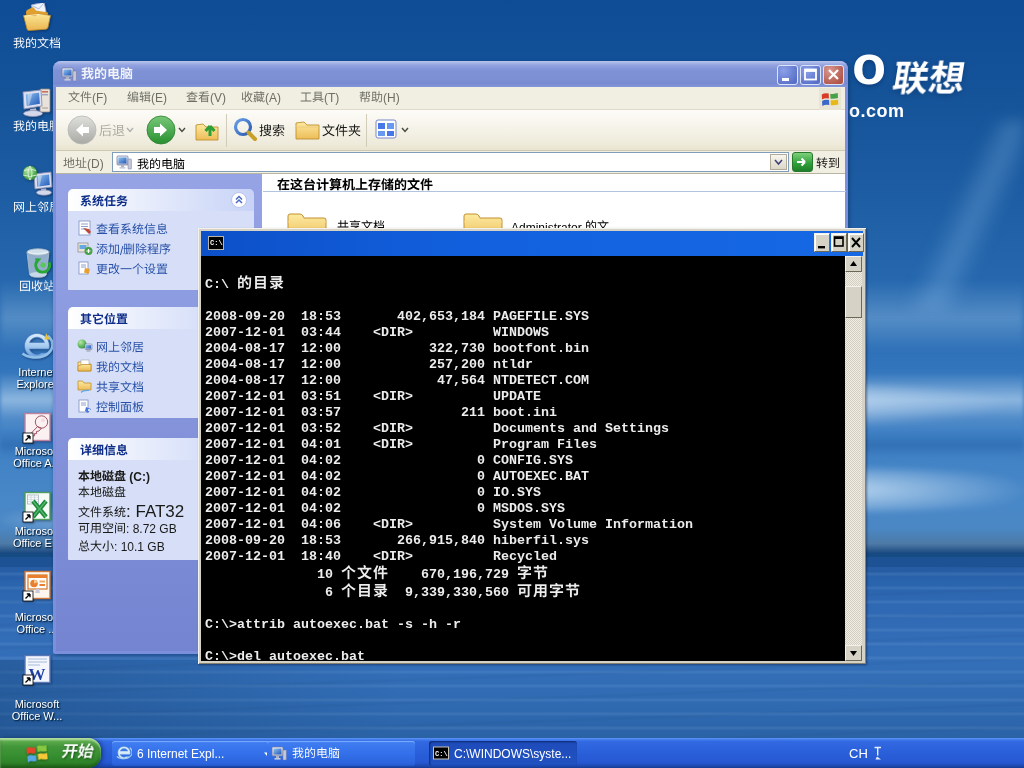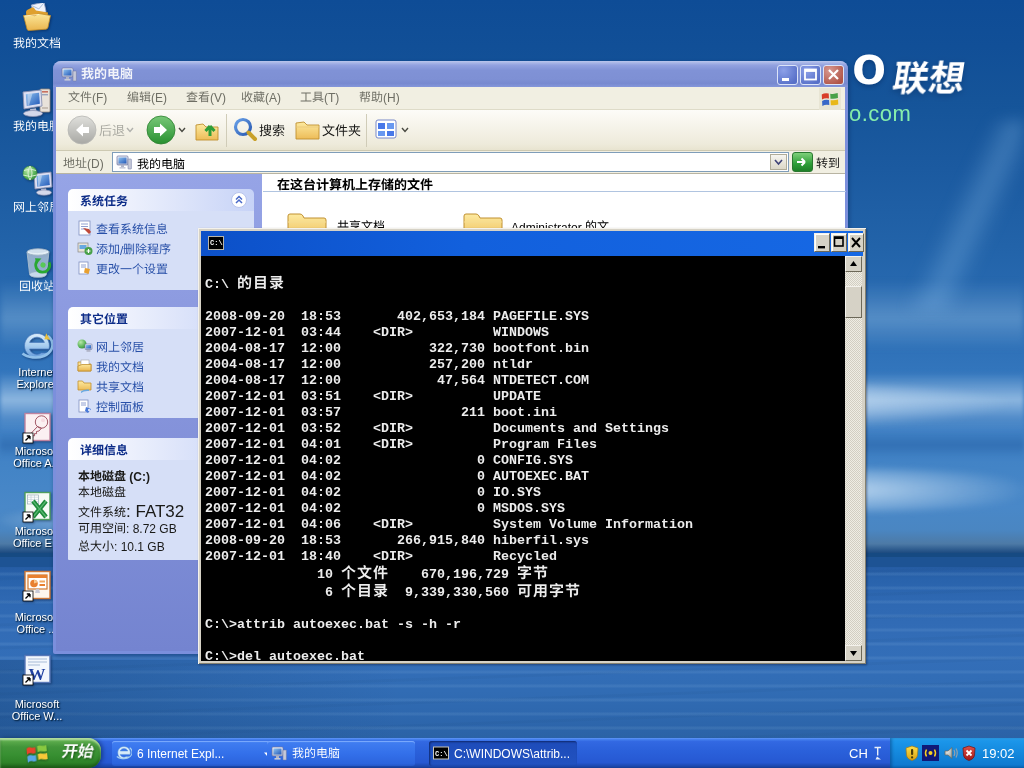--- a/index.html
+++ b/index.html
@@ -37,21 +37,21 @@
 <div class="abs" style="left:0;top:557px;width:1024px;height:10px;background:#1d5394"></div>
 <div class="abs" style="left:0;top:566px;width:1024px;height:180px;background:
  repeating-linear-gradient(180deg,rgba(255,255,255,0) 0 6px,rgba(170,208,240,.10) 7px 9px,rgba(255,255,255,0) 10px 14px),repeating-linear-gradient(178deg,rgba(20,60,110,0) 0 11px,rgba(25,70,120,.08) 12px 14px,rgba(20,60,110,0) 15px 23px)"></div>
 <div class="abs" style="left:0;top:660px;width:400px;height:108px;background:
  linear-gradient(90deg,rgba(18,60,110,.32),rgba(18,60,110,0))"></div>
 <div class="abs" style="left:852px;top:32px;font-size:56px;font-weight:bold;color:#fff;letter-spacing:-3px;text-shadow:0 2px 4px rgba(0,25,70,.35)">o</div>
 <div class="abs" style="left:893px;top:60px"><svg class="cj" width="72" height="36" style="transform:skewX(-9deg);filter:drop-shadow(0 2px 3px rgba(0,25,70,.35));" fill="#fff">
       <use href="#g8054b" transform="translate(0.0 31.03) scale(0.036000 -0.036000)"></use>
       <use href="#g60f3b" transform="translate(36.0 31.03) scale(0.036000 -0.036000)"></use>
     </svg></div>
-<div class="abs" style="left:849px;top:101px;font-size:22px;font-weight:normal;color:#86efac;letter-spacing:0.5px">o.com</div>
+<div class="abs" style="left:849px;top:101px;font-size:18px;font-weight:bold;color:#ffffff;letter-spacing:0.5px">o.com</div>
 <svg width="0" height="0" style="position:absolute">
     <defs>
 <linearGradient id="gfold" x1="0" y1="0" x2="0" y2="1">
         <stop offset="0" stop-color="#fce79a"></stop>
         <stop offset="1" stop-color="#eab54e"></stop>
       </linearGradient>
 <linearGradient id="gmon" x1="0" y1="0" x2="0" y2="1">
         <stop offset="0" stop-color="#eef0f8"></stop>
         <stop offset="1" stop-color="#b8bdd2"></stop>
       </linearGradient>
@@ -676,50 +676,27 @@
           <use href="#g7684r" transform="translate(12.0 10.34) scale(0.012000 -0.012000)"></use>
           <use href="#g7535r" transform="translate(24.0 10.34) scale(0.012000 -0.012000)"></use>
           <use href="#g8111r" transform="translate(36.0 10.34) scale(0.012000 -0.012000)"></use>
         </svg></div>
     </div>
     <div class="abs" style="left:429px;top:3px;width:148px;height:25px;border-radius:3px;background:linear-gradient(180deg,#1a44ac,#1e4cba 8%,#2152c0 90%,#1e4cb4);box-shadow:inset 1px 1px 2px #102a70;">
 <div class="abs" style="left:4px;top:4px"><svg width="16" height="16">
           <rect x="0.5" y="2" width="15" height="12" fill="#000" stroke="#c8c4b8" stroke-width="1"></rect>
           <text x="2" y="10.5" font-size="7" font-weight="bold" fill="#fff" font-family="Liberation Mono">C:\</text>
         </svg></div>
-<div class="abs" style="left:25px;top:6px;color:#fff;font-size:12px;white-space:nowrap">C:\WINDOWS\attrib...</div>
+<div class="abs" style="left:25px;top:6px;color:#fff;font-size:12px;white-space:nowrap">C:\WINDOWS\syste...</div>
     </div>
     <div class="abs" style="left:849px;top:8px;color:#fff;font-size:13px">CH</div>
     <svg class="abs" style="left:873px;top:8px" width="12" height="15">
       <path d="M1.5 1.5 h6.5 M4.7 1.5 v8" stroke="#e8eef8" stroke-width="1.4"></path>
       <path d="M2.5 13.5 L8 13.5 L4 10.5 Z" fill="#e8eef8"></path>
     </svg>
-    <div class="abs" style="left:890px;top:0;width:134px;height:30px;
- background:linear-gradient(180deg,#30a8f4 0%,#1b96ea 10%,#1488dd 50%,#0f7ad0 90%,#0a6ab8 100%);
- box-shadow:inset 2px 0 3px rgba(0,30,80,.35)">
-      <svg class="abs" style="left:14px;top:7px" width="16" height="16" viewBox="0 0 16 16">
-<path d="M8 1 L14 3 L13.5 10 Q13 14 8 15.5 Q3 14 2.5 10 L2 3 Z" fill="url(#gshield)" stroke="#a07818" stroke-width="0.7"></path>
-<rect x="7" y="4" width="2.2" height="6" rx="1" fill="#4a3c08"></rect>
-        <rect x="7" y="11.2" width="2.2" height="2.2" rx="1" fill="#4a3c08"></rect>
-</svg>
-      <svg class="abs" style="left:32px;top:7px" width="17" height="16" viewBox="0 0 17 16">
-<rect width="17" height="16" fill="#101878"></rect>
-<circle cx="8.5" cy="8" r="2" fill="#f8d020"></circle>
-<path d="M4.5 4.5 Q2.5 8 4.5 11.5 M12.5 4.5 Q14.5 8 12.5 11.5" stroke="#f8d020" stroke-width="1.5" fill="none"></path>
-</svg>
-      <svg class="abs" style="left:53px;top:7px" width="16" height="16" viewBox="0 0 16 16">
-<path d="M2 6 L5 6 L9 2.5 L9 13.5 L5 10 L2 10 Z" fill="url(#gspk)" stroke="#686860" stroke-width="0.7"></path>
-<path d="M11 5 Q12.5 8 11 11 M13 3.5 Q15.5 8 13 12.5" stroke="#98a0a8" stroke-width="1.2" fill="none"></path>
-</svg>
-      <svg class="abs" style="left:71px;top:7px" width="16" height="16" viewBox="0 0 16 16">
-<path d="M8 1 L14 3 L13.5 10 Q13 14 8 15.5 Q3 14 2.5 10 L2 3 Z" fill="url(#gshieldr)" stroke="#701010" stroke-width="0.7"></path>
-<path d="M5.5 5.5 L10.5 10.5 M10.5 5.5 L5.5 10.5" stroke="#fff" stroke-width="1.8"></path>
-</svg>
-      <div class="abs" style="left:92px;top:8px;color:#fff;font-size:13px">19:02</div>
-    </div>
   </div>
 <svg width="0" height="0" style="position:absolute">
     <defs>
 <linearGradient id="gback" x1="0" y1="0" x2="0" y2="1">
         <stop offset="0" stop-color="#e0e0dc"></stop>
         <stop offset="1" stop-color="#a8a8a4"></stop>
       </linearGradient>
 <linearGradient id="gfwd" x1="0" y1="0" x2="0" y2="1">
         <stop offset="0" stop-color="#78c878"></stop>
         <stop offset="1" stop-color="#289030"></stop>

